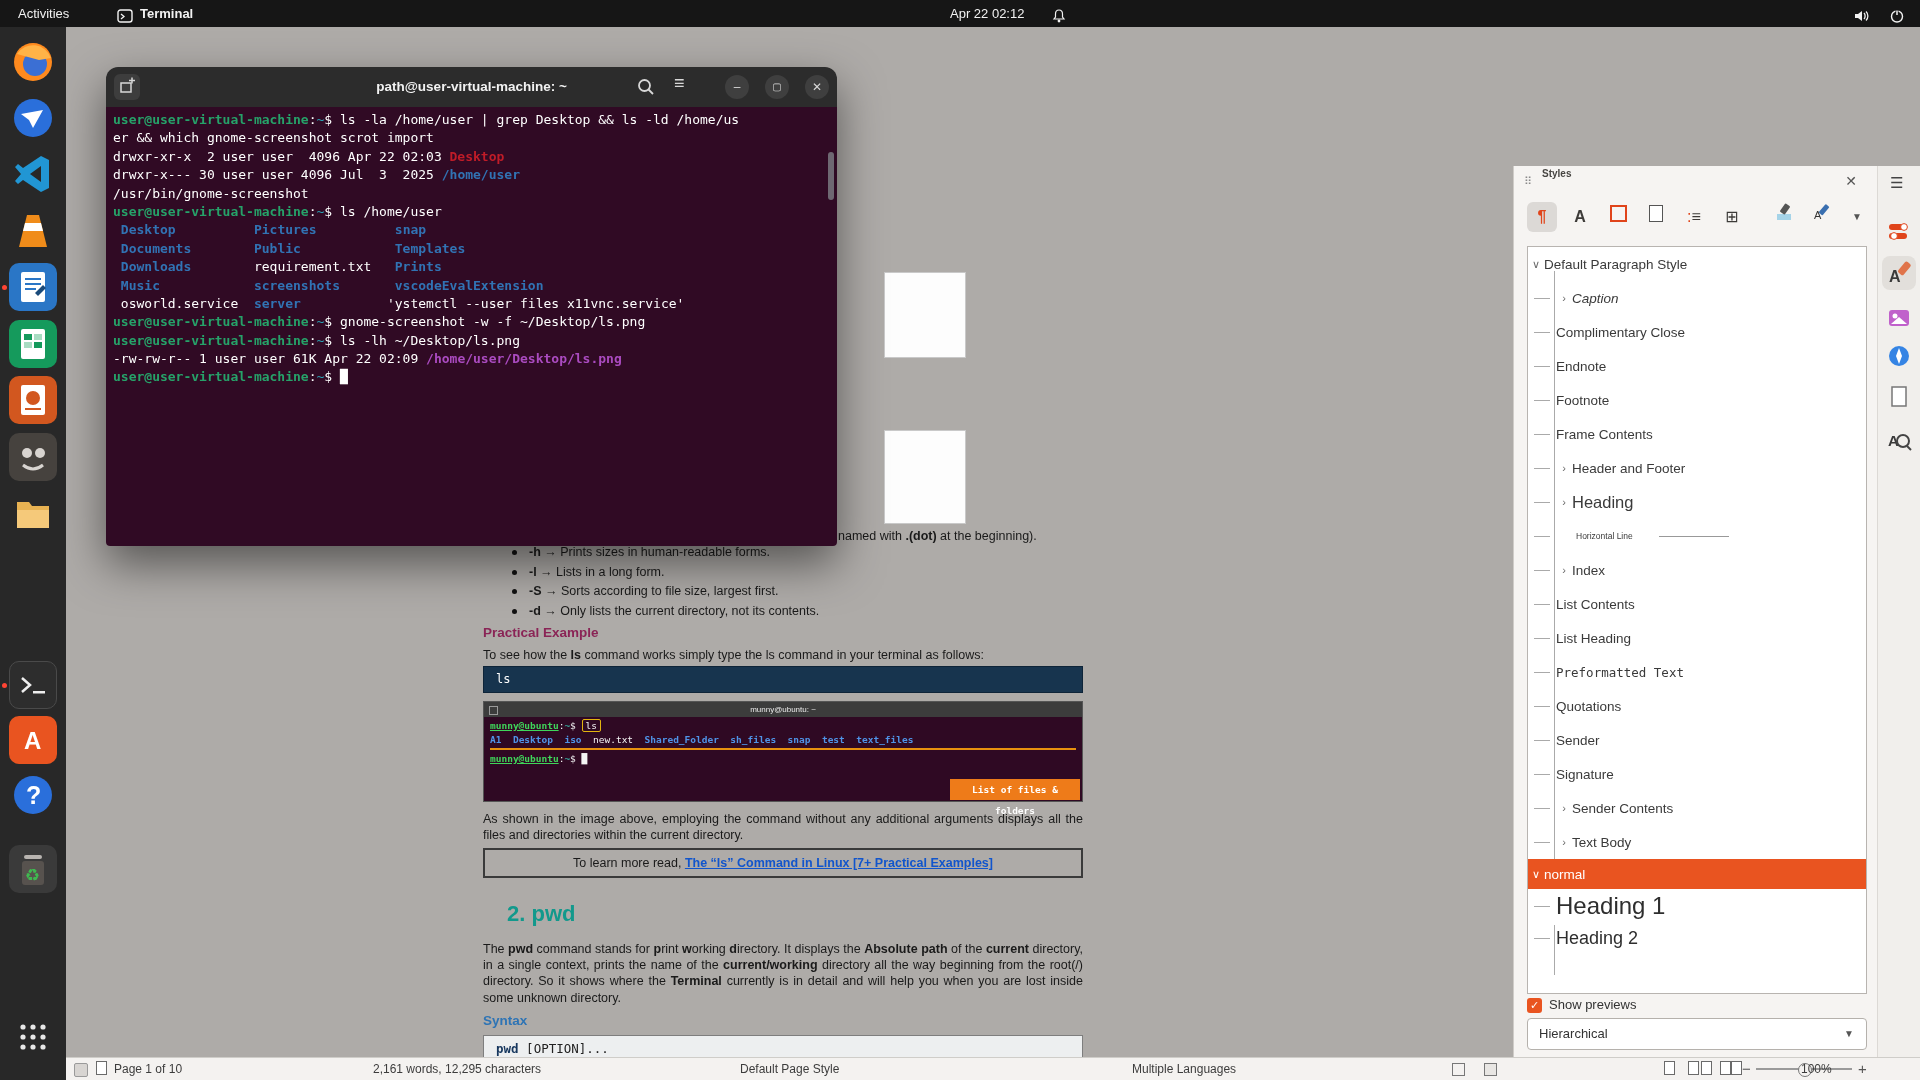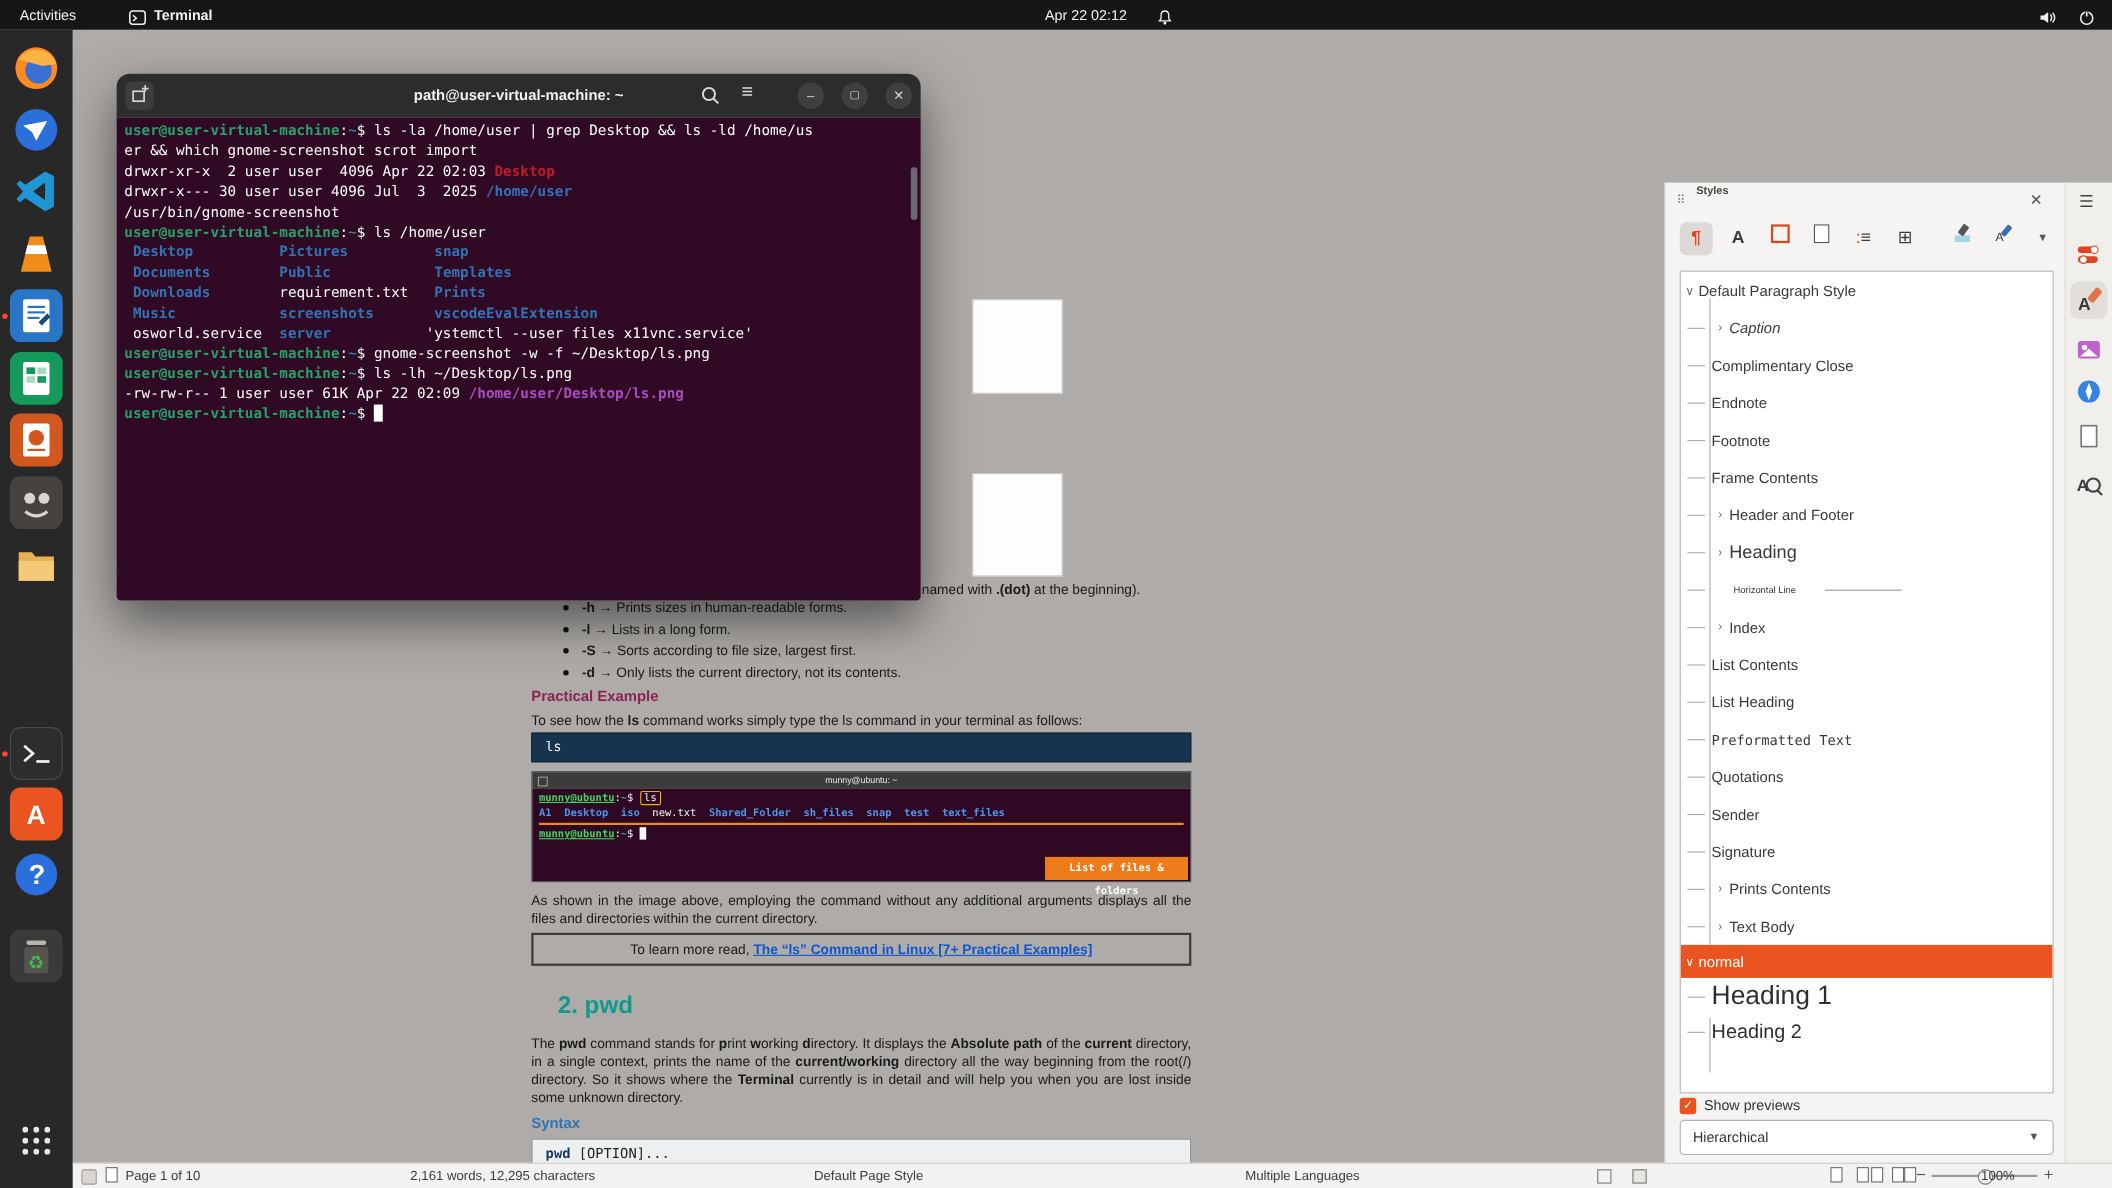--- a/index.html
+++ b/index.html
@@ -370,21 +370,21 @@
         <span class="dash"></span>
         <span class="lbl">Sender</span>
       </div>
       <div class="srow" style="height: 34px;">
         <span class="dash"></span>
         <span class="lbl">Signature</span>
       </div>
       <div class="srow" style="height: 34px;">
         <span class="dash"></span>
         <span class="chev">›</span>
-        <span class="lbl">Prints Contents</span>
+        <span class="lbl">Sender Contents</span>
       </div>
       <div class="srow" style="height: 34px;">
         <span class="dash"></span>
         <span class="chev">›</span>
         <span class="lbl">Text Body</span>
       </div>
       <div class="srow sel" style="height: 30px;">
         <span class="chev">∨</span>
         <span class="lbl">normal</span>
       </div>

